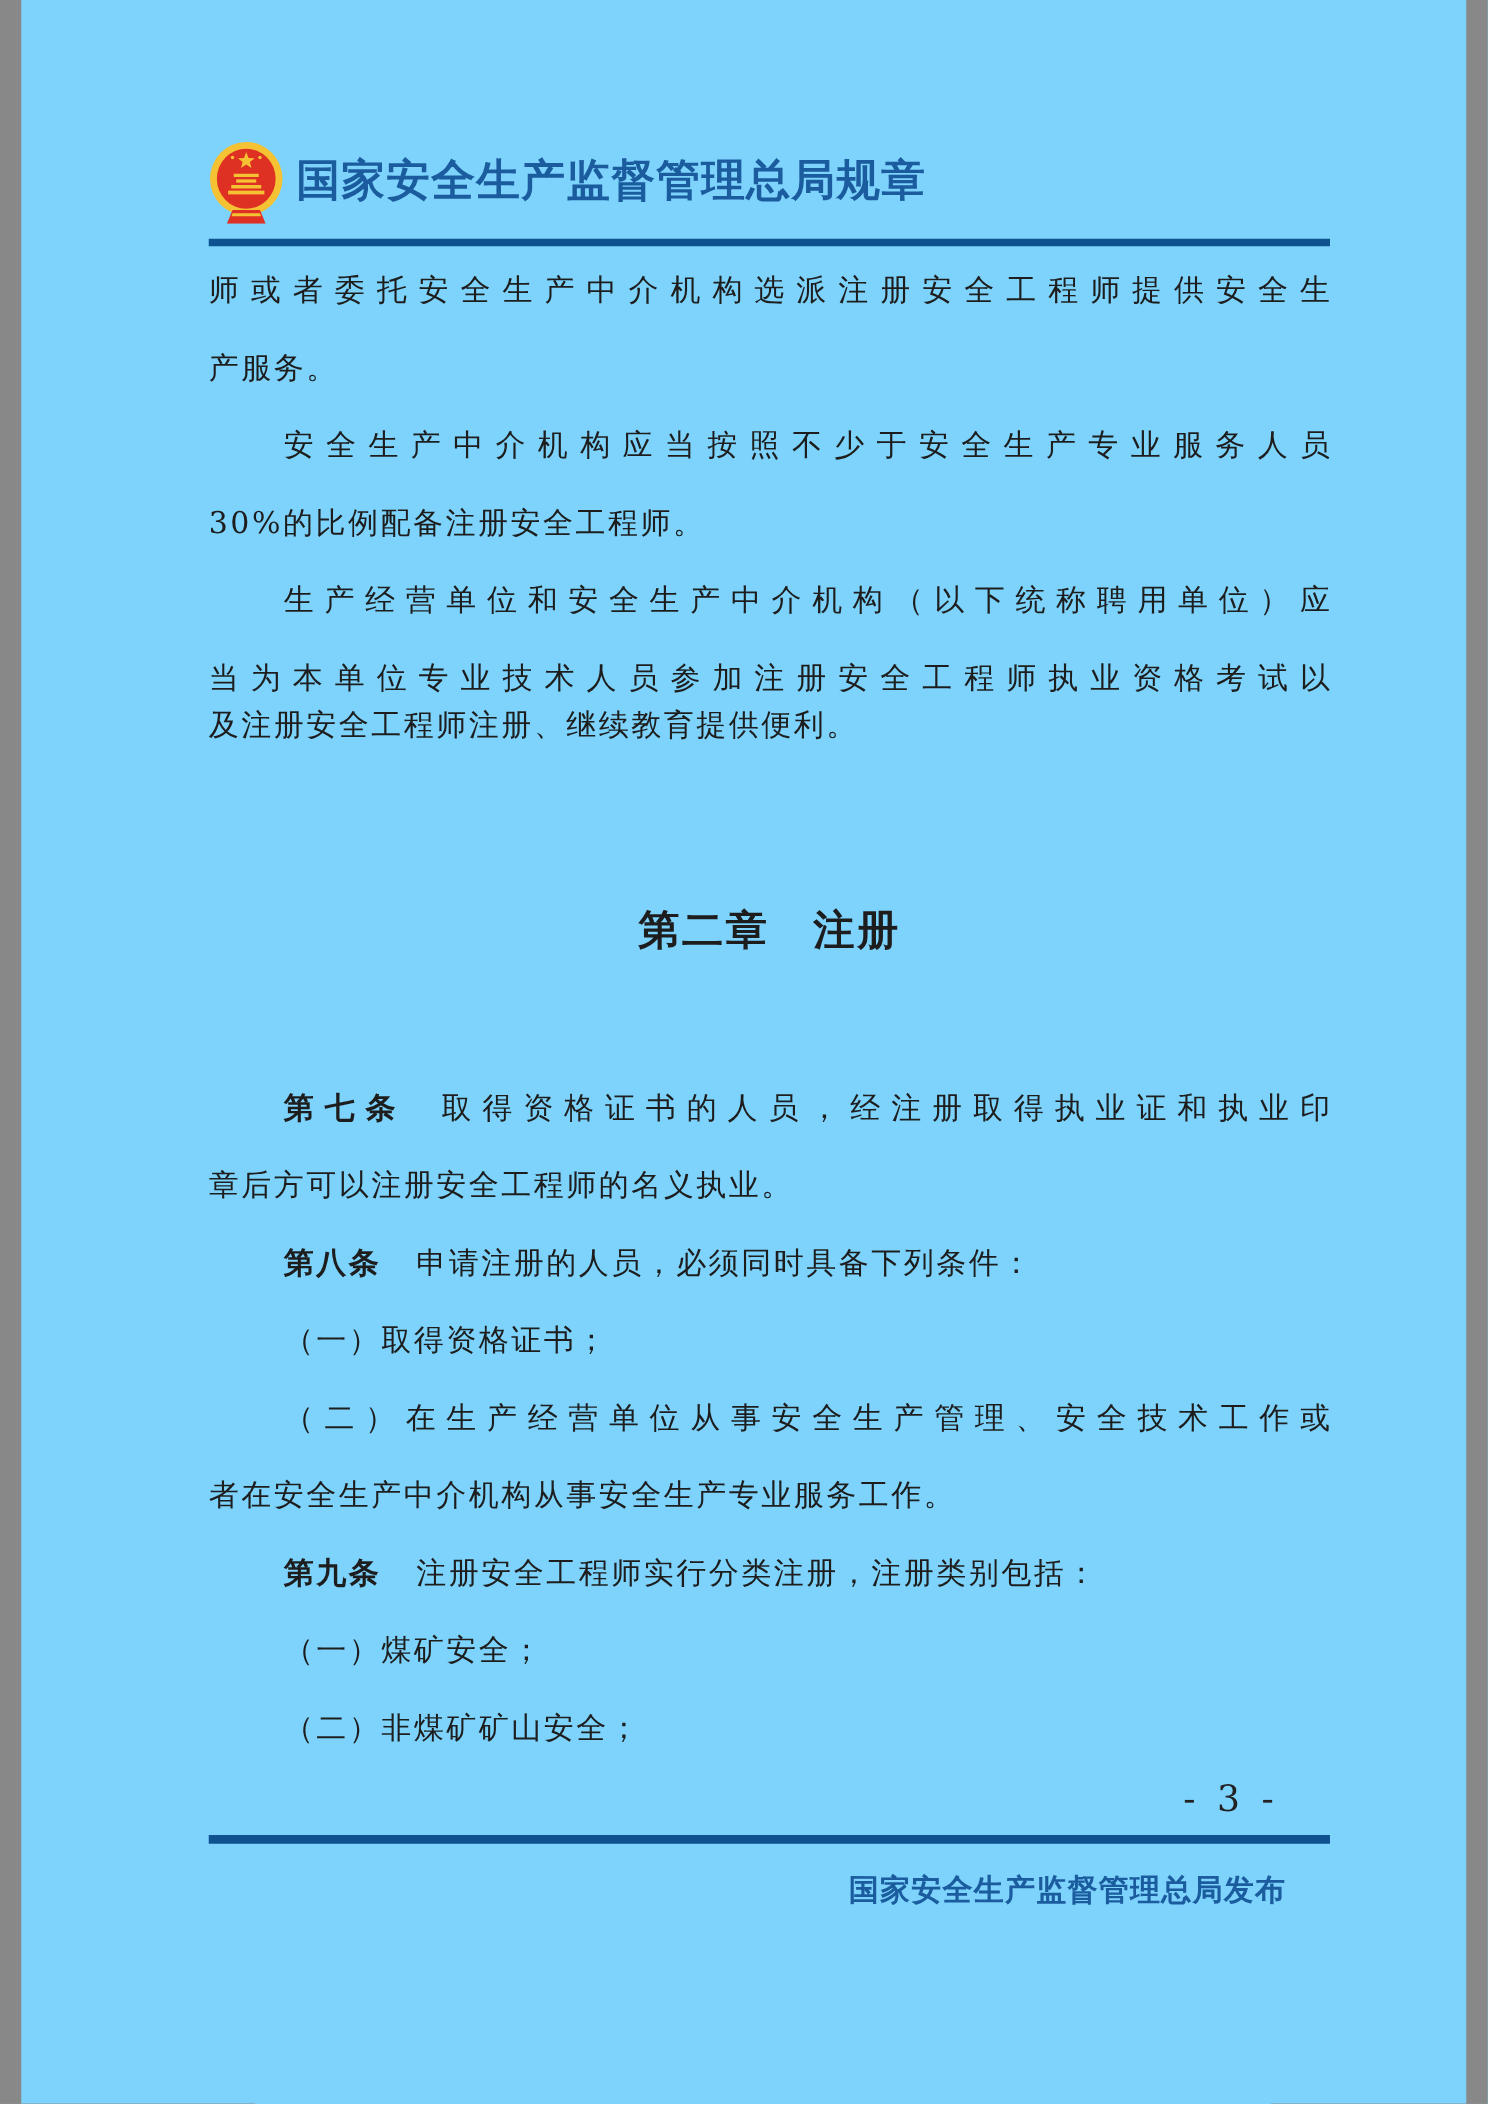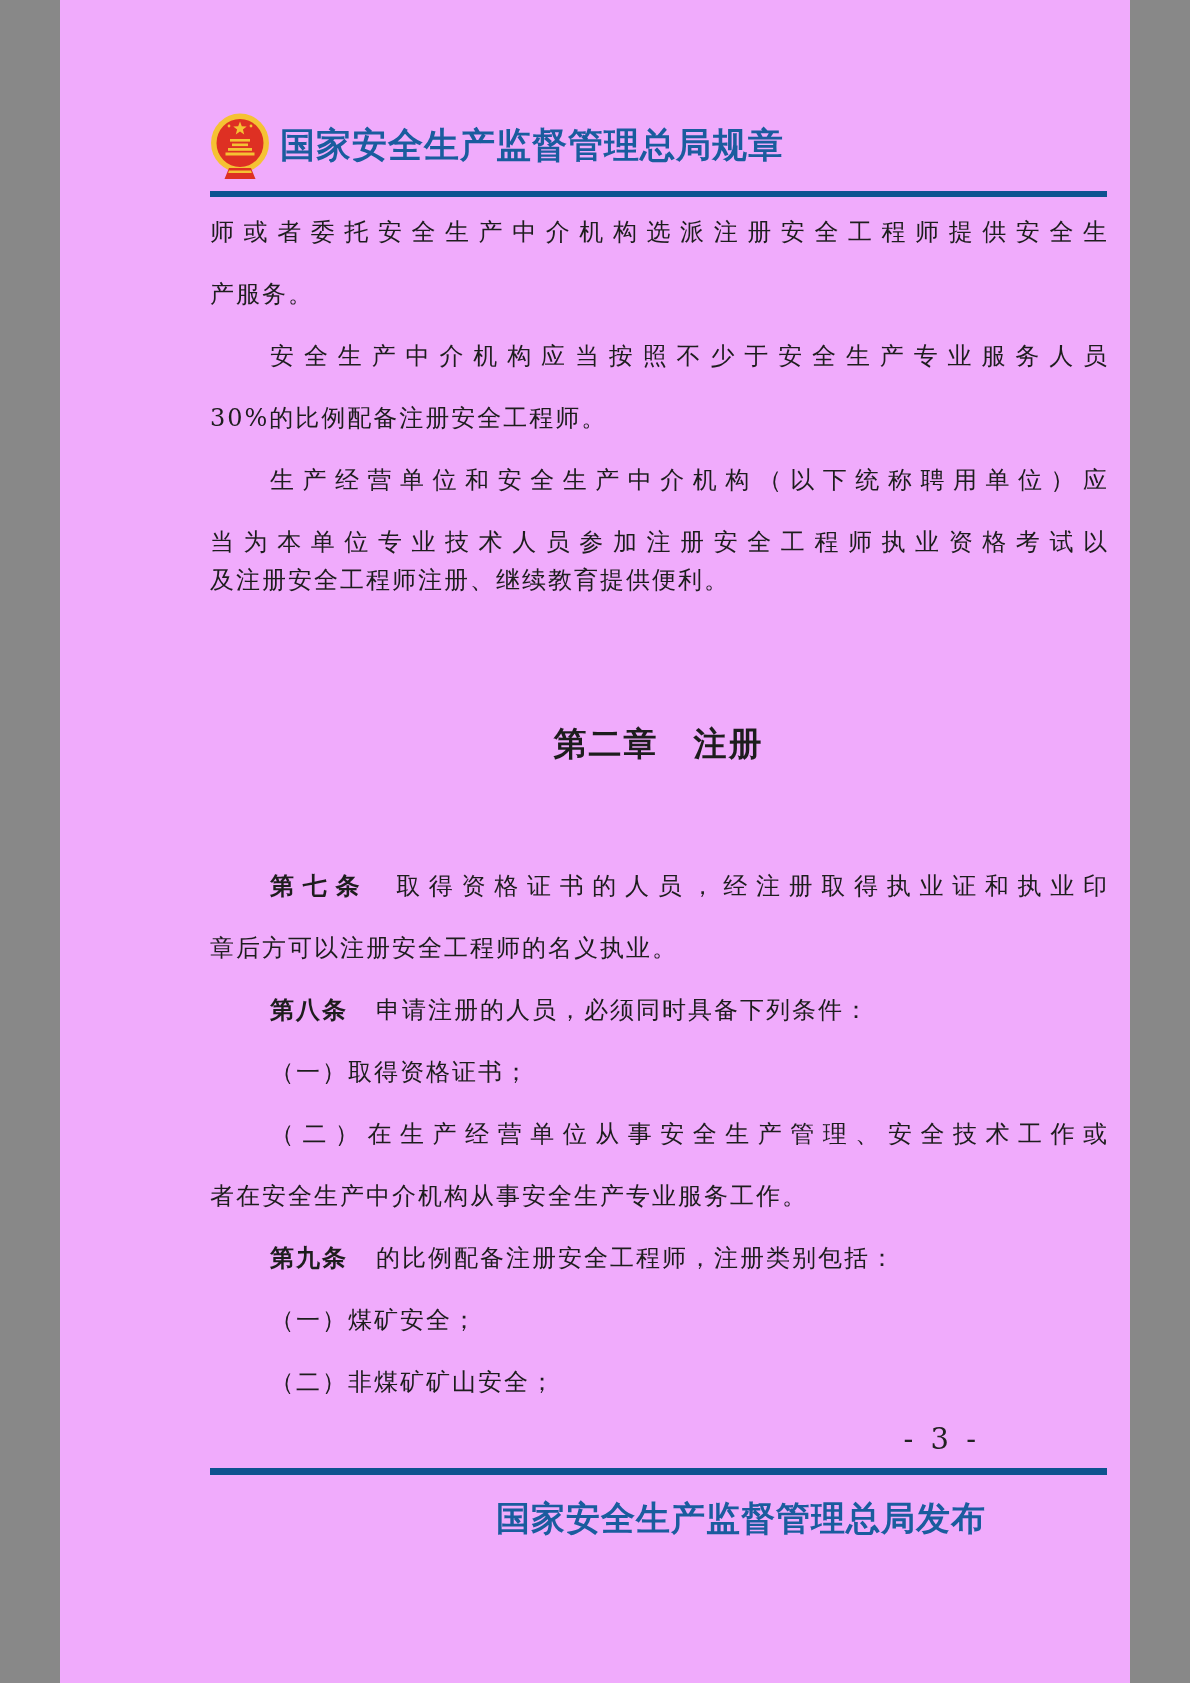--- a/index.html
+++ b/index.html
@@ -1,21 +1,21 @@
 <!DOCTYPE html>
 <html><head>
 <meta charset="utf-8">
 <style>
   html, body { margin: 0; padding: 0; background: #888; }
   .page {
     position: relative;
-    width: 1070px;
+    width: 1156px;
     height: 1683px;
     margin: 0 auto;
-    background: #f0abfc;
+    background: #7dd3fc;
     font-family: "DejaVu Serif", serif;
     overflow: hidden;
   }
   
   .emblem {
     position: absolute;
     left: 150px;
     top: 113px;
     width: 60px;
     height: 66px;
@@ -89,21 +89,21 @@
     font-size: 29px;
     color: #222222;
     letter-spacing: 4px;
   }
   .footer-publisher {
     position: absolute;
     right: 144px;
     top: 1496px;
     font-family: "DejaVu Sans", sans-serif;
     font-weight: bold;
-    font-size: 34px;
+    font-size: 24px;
     color: #1a5c9e;
     letter-spacing: 1px;
     white-space: nowrap;
   }
 </style>
 </head>
 <body>
 
 <div class="page">
 
@@ -132,21 +132,21 @@
   <div class="line" style="top:558px"><span>及注册安全工程师注册、继续教育提供便利。</span></div>
 
   <div class="chapter-heading">第二章　注册</div>
 
   <div class="line indent justify" style="top:864px"><span class="law-num">第七条</span><span>取得资格证书的人员，经注册取得执业证和执业印</span></div>
   <div class="line" style="top:926px"><span>章后方可以注册安全工程师的名义执业。</span></div>
   <div class="line indent" style="top:988px"><span class="law-num">第八条</span><span>申请注册的人员，必须同时具备下列条件：</span></div>
   <div class="line indent" style="top:1050px"><span>（一）取得资格证书；</span></div>
   <div class="line indent justify" style="top:1112px"><span>（二）在生产经营单位从事安全生产管理、安全技术工作或</span></div>
   <div class="line" style="top:1174px"><span>者在安全生产中介机构从事安全生产专业服务工作。</span></div>
-  <div class="line indent" style="top:1236px"><span class="law-num">第九条</span><span>的比例配备注册安全工程师，注册类别包括：</span></div>
+  <div class="line indent" style="top:1236px"><span class="law-num">第九条</span><span>注册安全工程师实行分类注册，注册类别包括：</span></div>
   <div class="line indent" style="top:1360px"><span>（二）非煤矿矿山安全；</span></div>
   <div class="line indent" style="top:1298px"><span>（一）煤矿安全；</span></div>
 
   <div class="page-number">- 3 -</div>
   <div class="rule rule-footer"></div>
   <div class="footer-publisher">国家安全生产监督管理总局发布</div>
 
 </div>
 
 </body></html>

